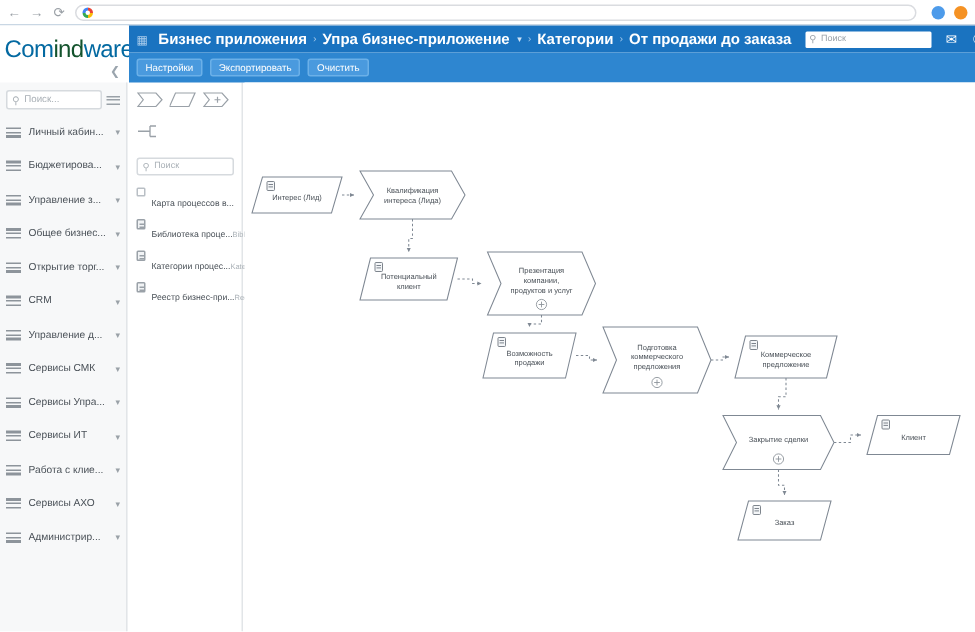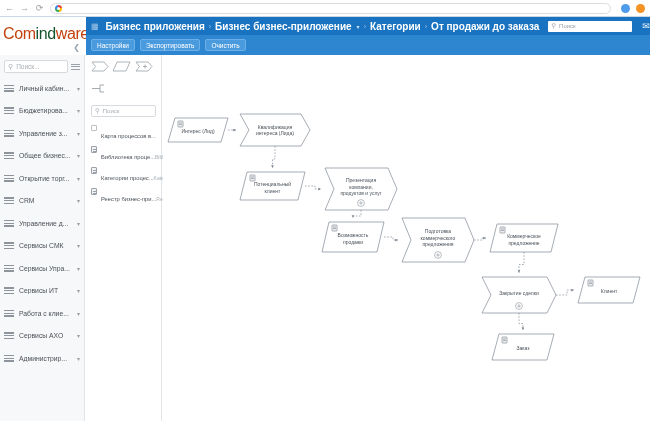--- a/index.html
+++ b/index.html
@@ -37,21 +37,21 @@
   
   .logo-zone {
     position: absolute; left: 0; top: 17px; width: 85px; height: 38px;
     background: #ffffff;
   }
   .logo-text {
     position: absolute; left: 3px; top: 8px;
     font-size: 16px; font-weight: 400; letter-spacing: -0.4px;
     white-space: nowrap;
   }
-  .logo-text .b { color: #c2410c; }
+  .logo-text .b { color: #0369a1; }
   .logo-text .o { color: #14532d; }
   .logo-reg { font-size: 6px; vertical-align: super; color:#2b7fc4; }
   .collapse-chev {
     position: absolute; right: 5px; top: 26px; font-size: 8px; color: #9aa4ad;
   }
 
   
   .sidebar {
     position: absolute; left: 0; top: 55px; width: 85px; height: 366px;
     background: #f7f8f9; border-right: 1px solid #e2e5e8;
@@ -360,21 +360,21 @@
           <span class="tp-txt"><span class="tp-title">Реестр бизнес-при...</span><span class="tp-sub">Reestrbiznesprilozhe...</span></span>
         </div>
       </div>
   </div>
 
   <div class="app-header">
     <span class="hdr-grid">▦</span>
     <div id="breadcrumbs" style="display:flex;align-items:center;gap:4px;">
         <span class="crumb">Бизнес приложения</span>
         <span class="crumb-sep">›</span>
-        <span class="crumb">Бизнес бизнес-приложение</span>
+        <span class="crumb">Упра бизнес-приложение</span>
         <span class="crumb-caret">▾</span>
         <span class="crumb-sep">›</span>
         <span class="crumb">Категории</span>
         <span class="crumb-sep">›</span>
         <span class="crumb">От продажи до заказа</span>
       </div>
     <div class="hdr-search">
       <span class="mag">⚲</span>
       <span class="ph">Поиск</span>
     </div>

